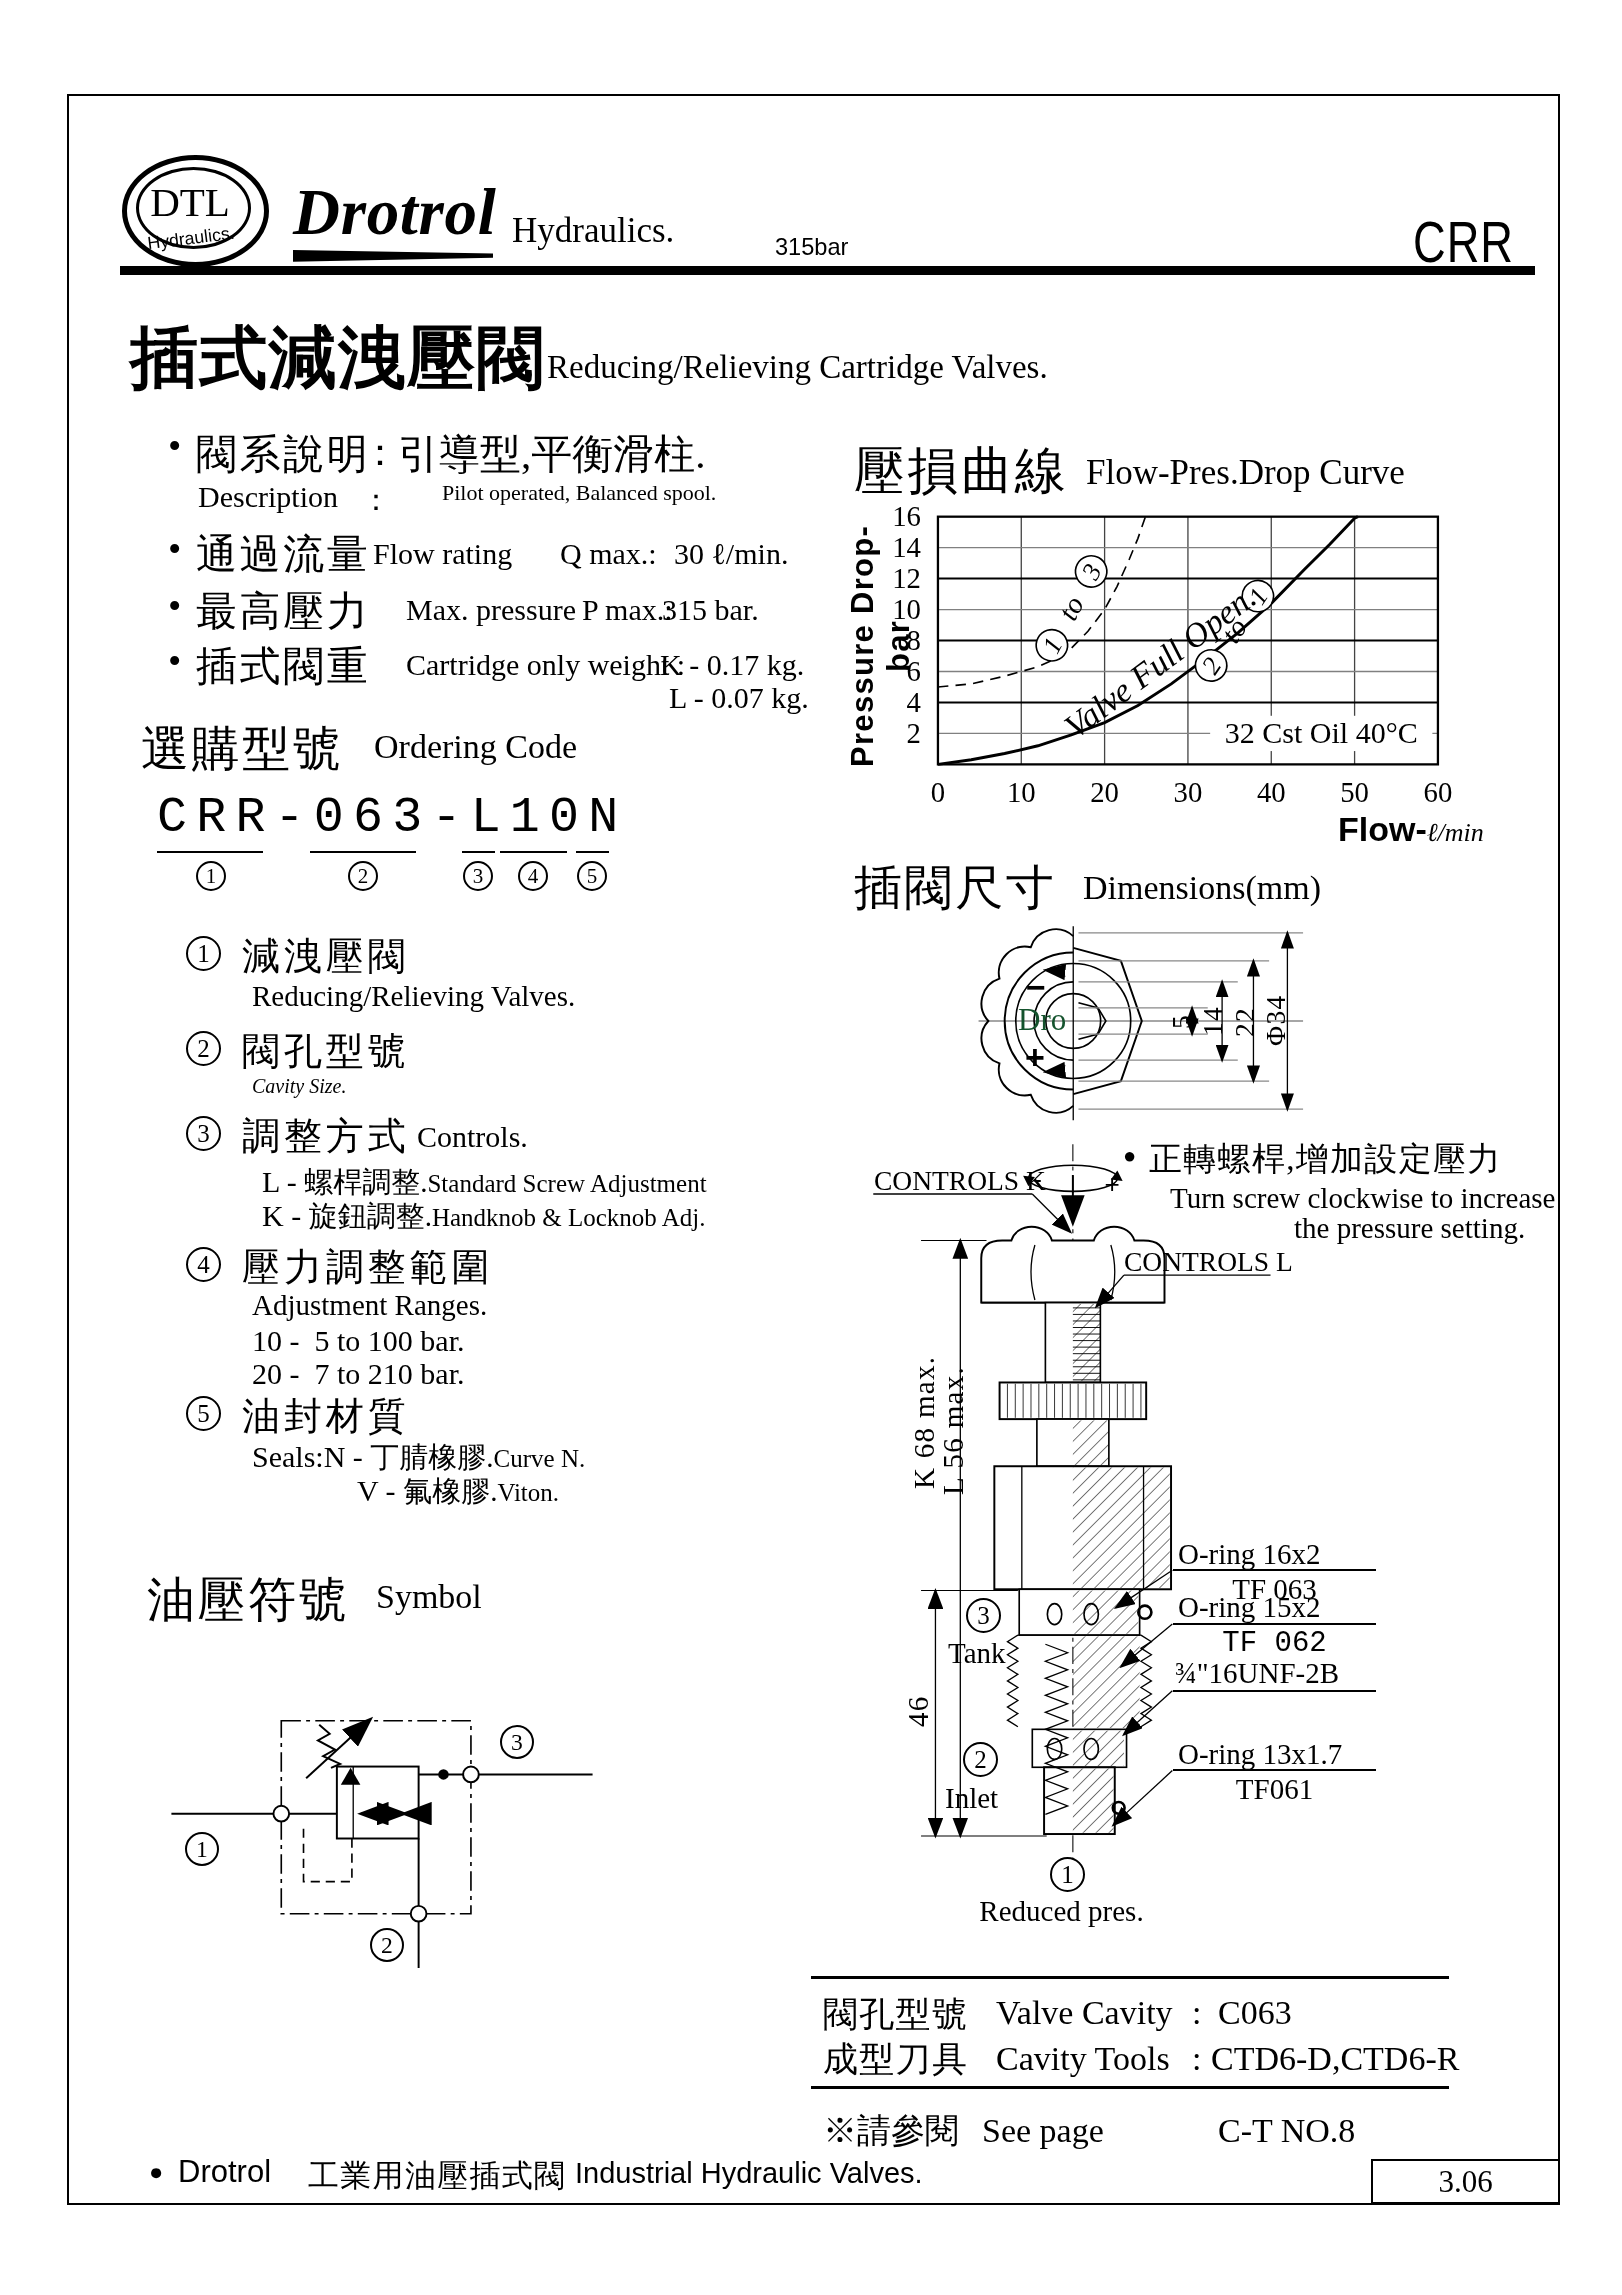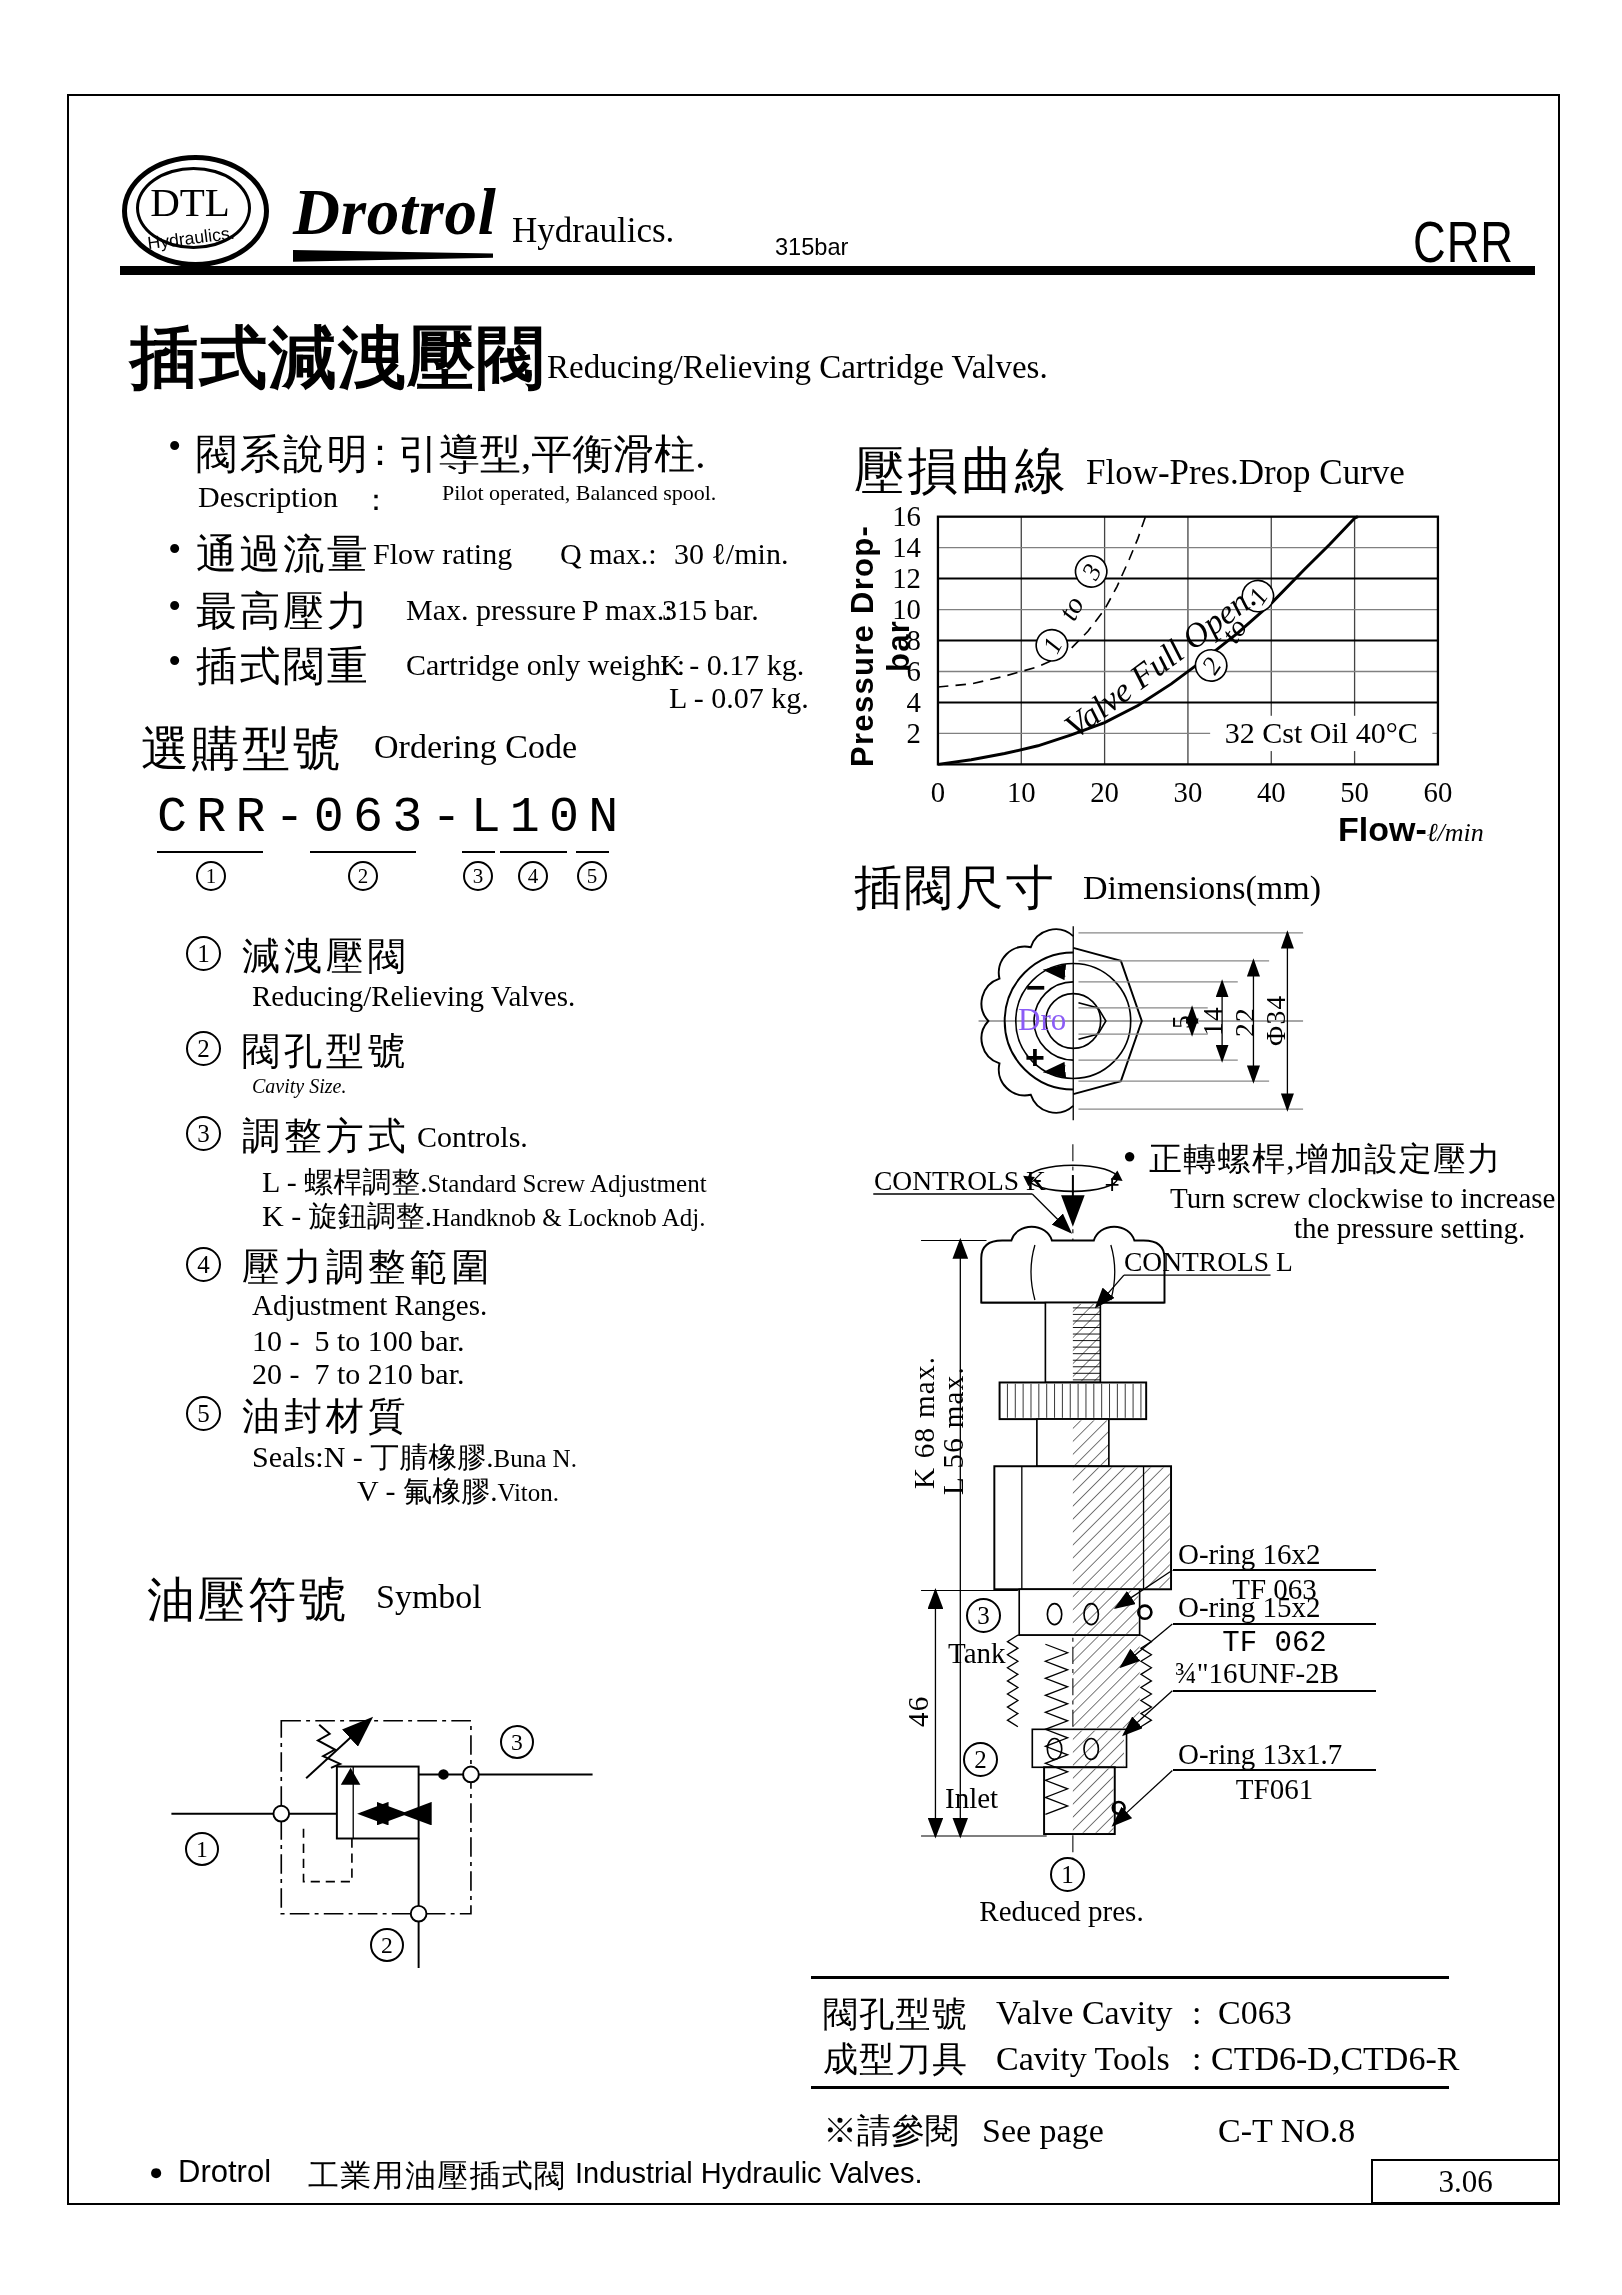--- a/index.html
+++ b/index.html
@@ -98,21 +98,21 @@
 
 <div class="abs circ" style="left:186px;top:1247px;width:31px;height:31px;font-size:25px;">4</div>
 <div class="abs serif" style="left:242px;top:1242px;font-size:38px;letter-spacing:3.9px;">壓力調整範圍</div>
 <div class="abs serif" style="left:252px;top:1289px;font-size:29px;">Adjustment Ranges.</div>
 <div class="abs serif pre" style="left:252px;top:1324px;font-size:30px;">10 -  5 to 100 bar.</div>
 <div class="abs serif pre" style="left:252px;top:1357px;font-size:30px;">20 -  7 to 210 bar.</div>
 
 <div class="abs circ" style="left:186px;top:1396px;width:31px;height:31px;font-size:25px;">5</div>
 <div class="abs serif" style="left:242px;top:1391px;font-size:38px;letter-spacing:3.9px;">油封材質</div>
 <div class="abs" style="left:252px;top:1438px;font-size:30px;">
-  <span class="serif">Seals:N - </span><span class="serif" style="font-size:29px;">丁腈橡膠.</span><span class="serif" style="font-size:25px;">Buna N.</span>
+  <span class="serif">Seals:N - </span><span class="serif" style="font-size:29px;">丁腈橡膠.</span><span class="serif" style="font-size:25px;">Curve N.</span>
 </div>
 <div class="abs" style="left:357px;top:1472px;font-size:30px;">
   <span class="serif">V - </span><span class="serif" style="font-size:29px;">氟橡膠.</span><span class="serif" style="font-size:25px;">Viton.</span>
 </div>
 
 <div class="abs serif" style="left:147px;top:1568px;font-size:48px;letter-spacing:2.6px;">油壓符號</div>
 <div class="abs serif" style="left:376px;top:1578px;font-size:34px;">Symbol</div>
 
 <svg style="left:170px;top:1675px;width:458px;height:327px;" viewBox="260 2560 700 500">
   <defs>
@@ -234,21 +234,21 @@
     <line x1="1648" y1="1540" x2="1846" y2="1540"></line>
       <line x1="1648" y1="1580" x2="1846" y2="1580"></line>
   </g>
   <g stroke="#000" stroke-width="2">
     <line x1="1968" y1="1425" x2="1968" y2="1695" marker-start="url(#dimArrowS)" marker-end="url(#dimArrow)"></line>
     <line x1="1916" y1="1468" x2="1916" y2="1652" marker-start="url(#dimArrowS)" marker-end="url(#dimArrow)"></line>
     <line x1="1868" y1="1500" x2="1868" y2="1620" marker-start="url(#dimArrowS)" marker-end="url(#dimArrow)"></line>
     <line x1="1822" y1="1540" x2="1822" y2="1580" marker-start="url(#dimArrowS)" marker-end="url(#dimArrow)"></line>
   </g>
 </svg>
-<div class="abs serif" style="left:1018px;top:1002px;font-size:31px;color:#8b5cf6;">Dro</div>
+<div class="abs serif" style="left:1018px;top:1002px;font-size:31px;color:#14532d;">Dro</div>
 <div class="abs sans" style="left:1026px;top:968px;font-size:34px;font-weight:bold;">−</div>
 <div class="abs sans" style="left:1025px;top:1038px;font-size:34px;font-weight:bold;">+</div>
 <div class="abs vtext" style="left:1166px;top:998px;height:47px;font-size:27.5px;">5</div>
 <div class="abs vtext" style="left:1197px;top:991px;height:60px;font-size:27.5px;">14</div>
 <div class="abs vtext" style="left:1229px;top:988px;height:67px;font-size:27.5px;">22</div>
 <div class="abs vtext" style="left:1260px;top:976px;height:89px;font-size:27.5px;">Φ34</div>
 
 <div class="abs serif" style="left:1123px;top:1143px;font-size:22px;">●</div>
 <div class="abs serif" style="left:1149px;top:1137px;font-size:33px;letter-spacing:1.3px;">正轉螺桿,增加設定壓力</div>
 <div class="abs serif" style="left:1170px;top:1182px;font-size:29px;">Turn screw clockwise to increase</div>

